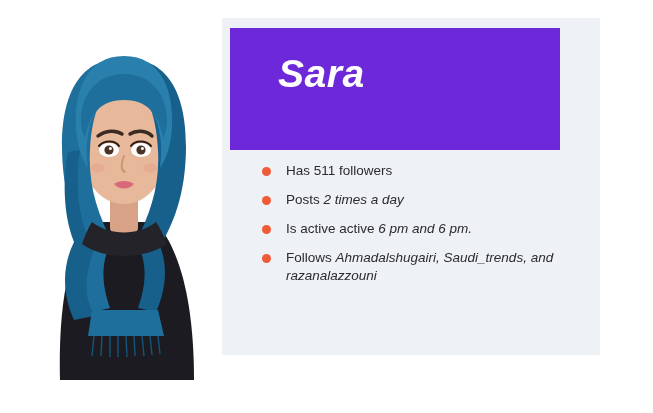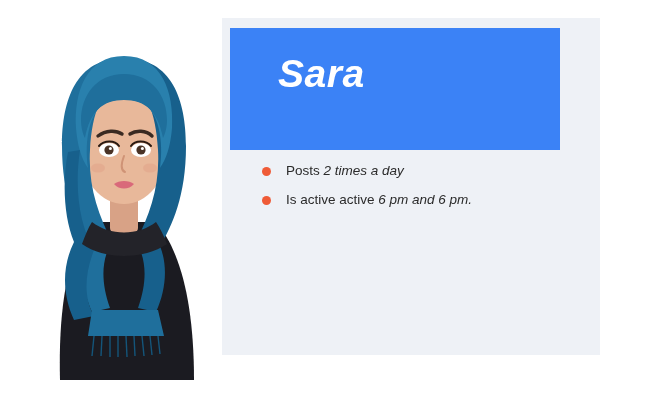--- a/index.html
+++ b/index.html
@@ -30,21 +30,21 @@
     background: #eef1f6;
   }
 
   
   #name-banner {
     position: absolute;
     left: 230px;
     top: 28px;
     width: 330px;
     height: 122px;
-    background: #3b82f6;
+    background: #6d28d9;
   }
   #name-text {
     position: absolute;
     left: 48px;
     top: 26px;
     color: #ffffff;
     font-size: 39px;
     font-weight: bold;
     font-style: italic;
     letter-spacing: 0.5px;
@@ -157,28 +157,36 @@
   </div>
 
   <div id="panel"></div>
 
   <div id="name-banner">
     <div id="name-text">Sara</div>
   </div>
 
   <div id="bullets">
 
+    <div class="bullet-row">
+      <span class="bullet-dot"></span>
+      <span class="bullet-text"><span>Has 511 followers</span></span>
+    </div>
 
     <div class="bullet-row">
       <span class="bullet-dot"></span>
       <span class="bullet-text"><span>Posts </span><em>2 times a day</em></span>
     </div>
 
     <div class="bullet-row">
       <span class="bullet-dot"></span>
       <span class="bullet-text"><span>Is active active </span><em>6 pm and 6 pm.</em></span>
     </div>
 
 
+    <div class="bullet-row">
+      <span class="bullet-dot"></span>
+      <span class="bullet-text"><span>Follows </span><em>Ahmadalshugairi, Saudi_trends, and razanalazzouni</em></span>
+    </div>
 
   </div>
 
 </div>
 
 </body></html>

